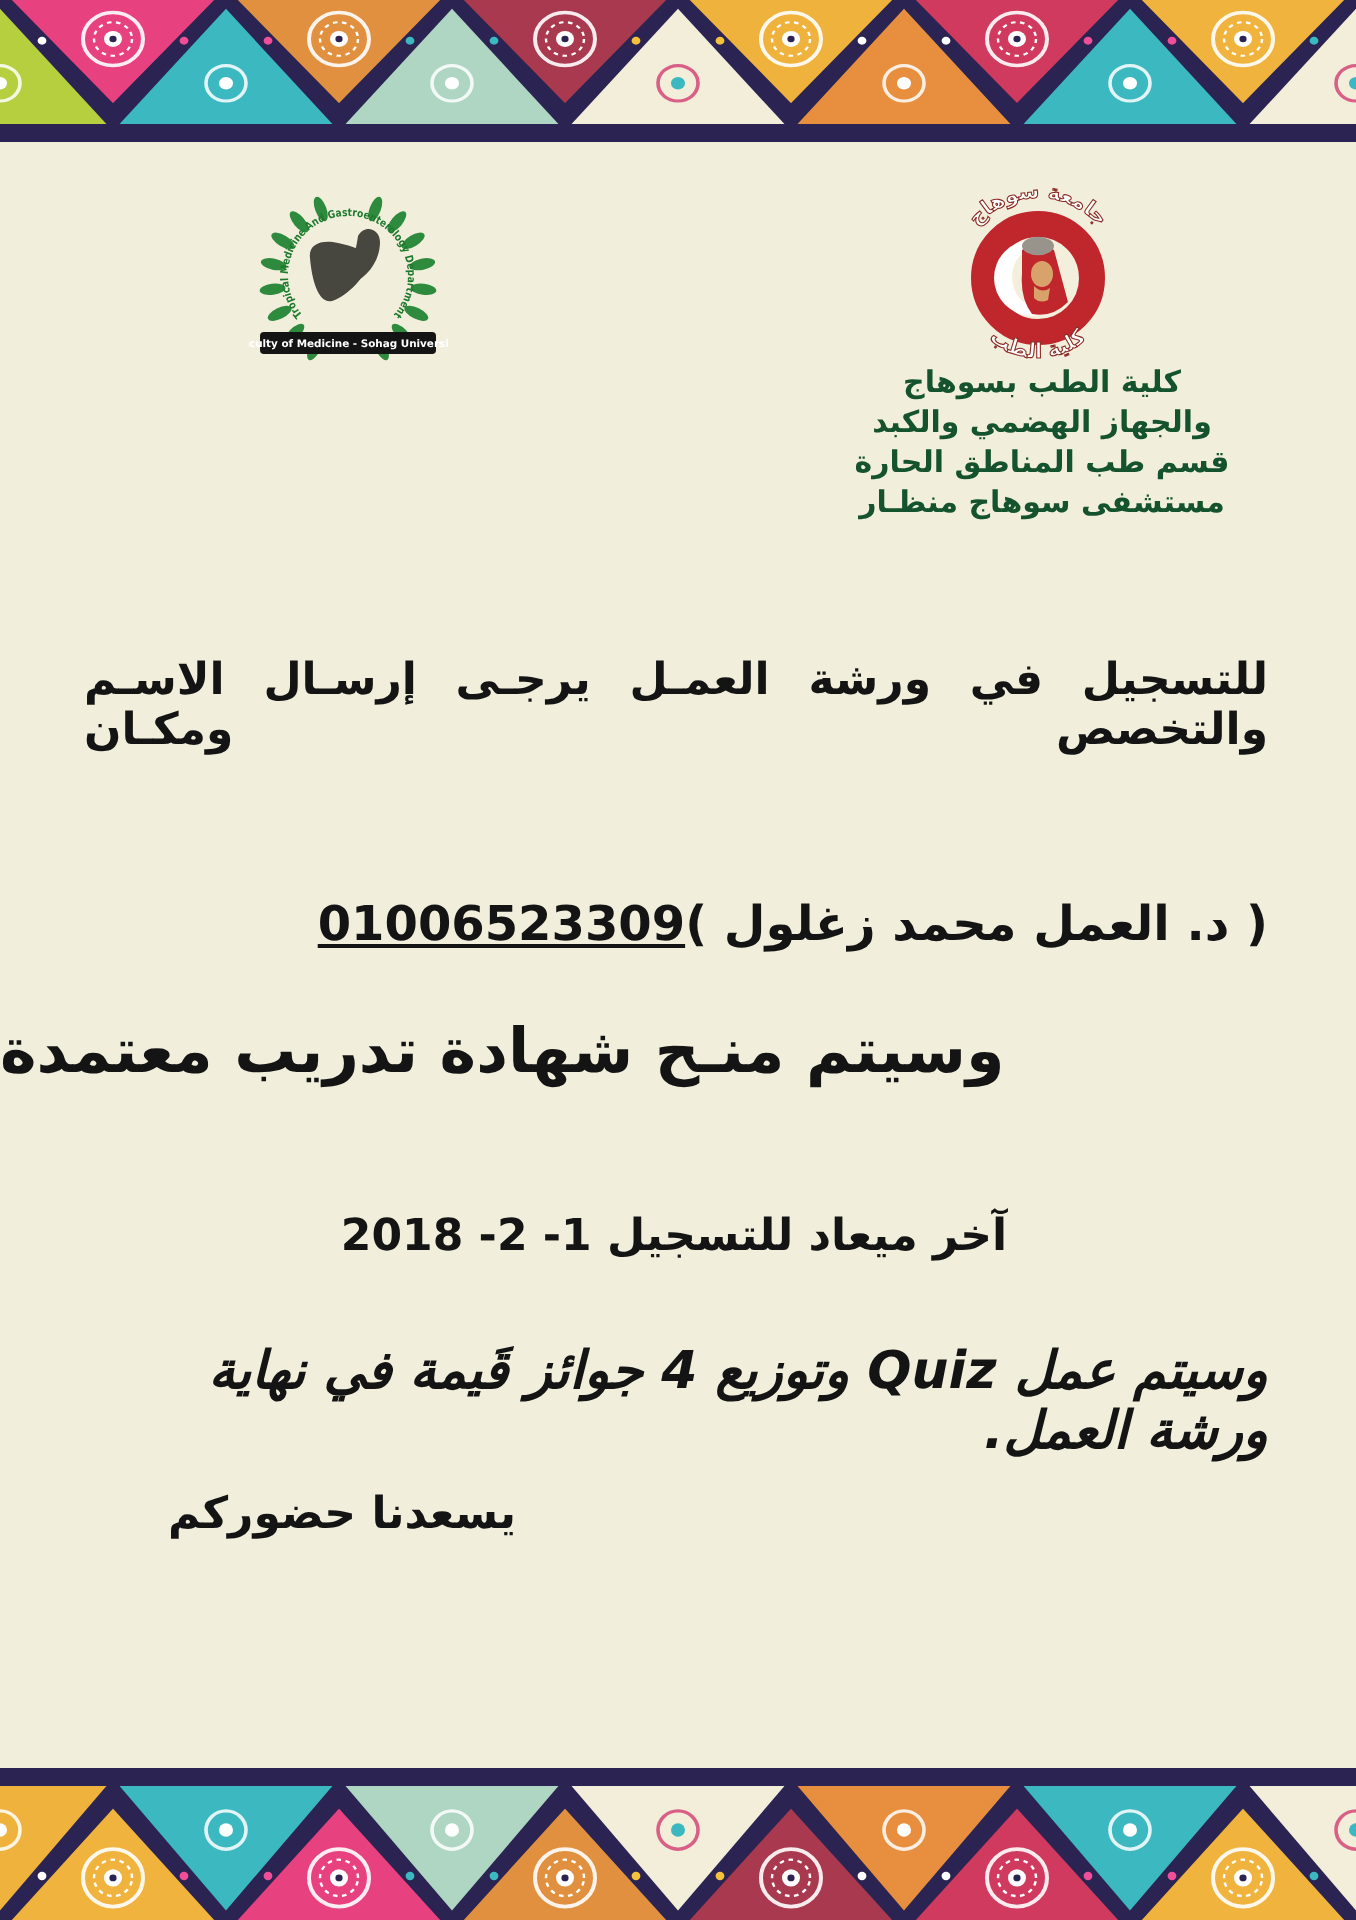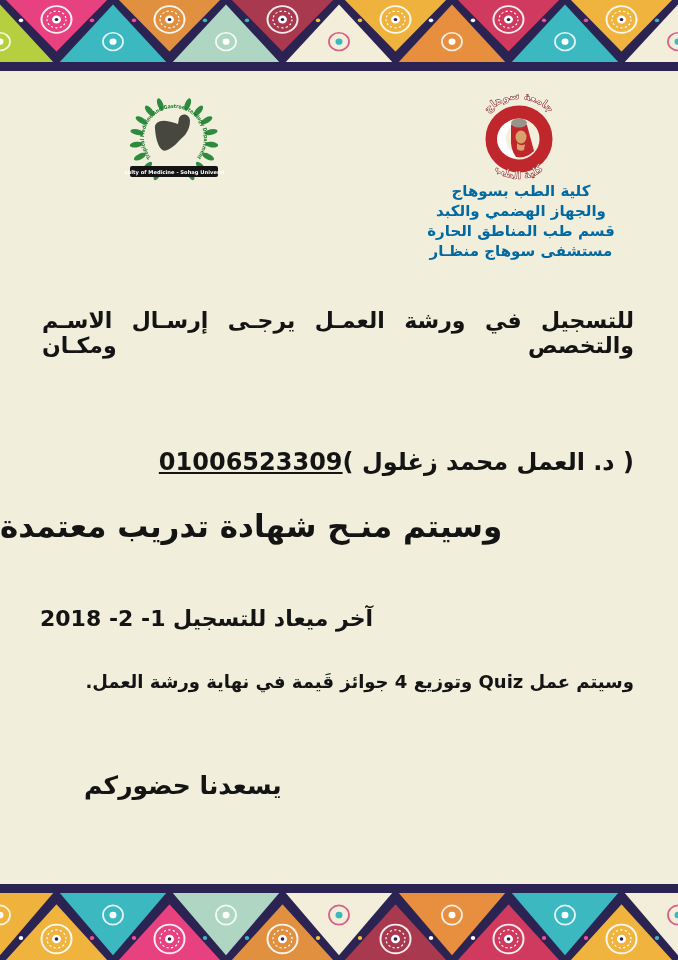--- a/index.html
+++ b/index.html
@@ -13,35 +13,35 @@
   .border-top{top:0;height:62px;border-bottom:9px solid #2b2452;}
   .border-bottom{top:884px;height:67px;border-top:9px solid #2b2452;}
   .border svg{display:block;width:678px;}
   .border-top svg{height:62px;}
   .border-bottom svg{height:67px;transform:scaleY(-1);}
   
   .logo-left{position:absolute;left:124px;top:96px;width:100px;height:88px;}
   .logo-right{position:absolute;left:462px;top:93px;width:114px;height:92px;}
   .org-block{
     position:absolute;left:418px;top:181px;width:206px;
-    text-align:center;font-weight:bold;font-size:15px;line-height:20px;color:#0369a1;
+    text-align:center;font-weight:bold;font-size:15px;line-height:20px;color:#14532d;
     direction:rtl;
   }
   
   .txt{position:absolute;font-weight:bold;color:#141414;}
   .rtl{direction:rtl;}
   .jline{left:42px;right:44px;font-size:22px;text-align:justify;text-align-last:justify;letter-spacing:.2px;}
-  .line1{top:308px;}
+  .line1{top:328px;}
   .line2{top:388px;}
   .line3{top:448px;right:44px;left:42px;direction:ltr;text-align:right;font-size:24px;}
   .line3 .phone{letter-spacing:.5px;text-decoration:underline;}
   .heading{top:508px;left:0;right:0;text-align:left;font-size:31px;letter-spacing:.3px;}
-  .deadline{top:606px;right:44px;left:40px;text-align:left;font-size:22px;}
-  .quiz{top:671px;right:44px;left:38px;text-align:right;font-size:18px;}
-  .closing{top:771px;left:84px;font-size:25px;}
+  .deadline{top:606px;right:44px;left:40px;text-align:center;font-size:22px;}
+  .quiz{top:671px;right:44px;left:38px;text-align:right;font-size:26px;font-style:italic;}
+  .closing{top:745px;left:84px;font-size:22px;}
 </style>
 </head>
 <body>
 
 <div class="page">
 
   <div class="border border-top">
     <svg viewBox="0 0 678 70" preserveAspectRatio="none">
       <rect x="0" y="0" width="678" height="70" fill="#2b2452"></rect>
 

